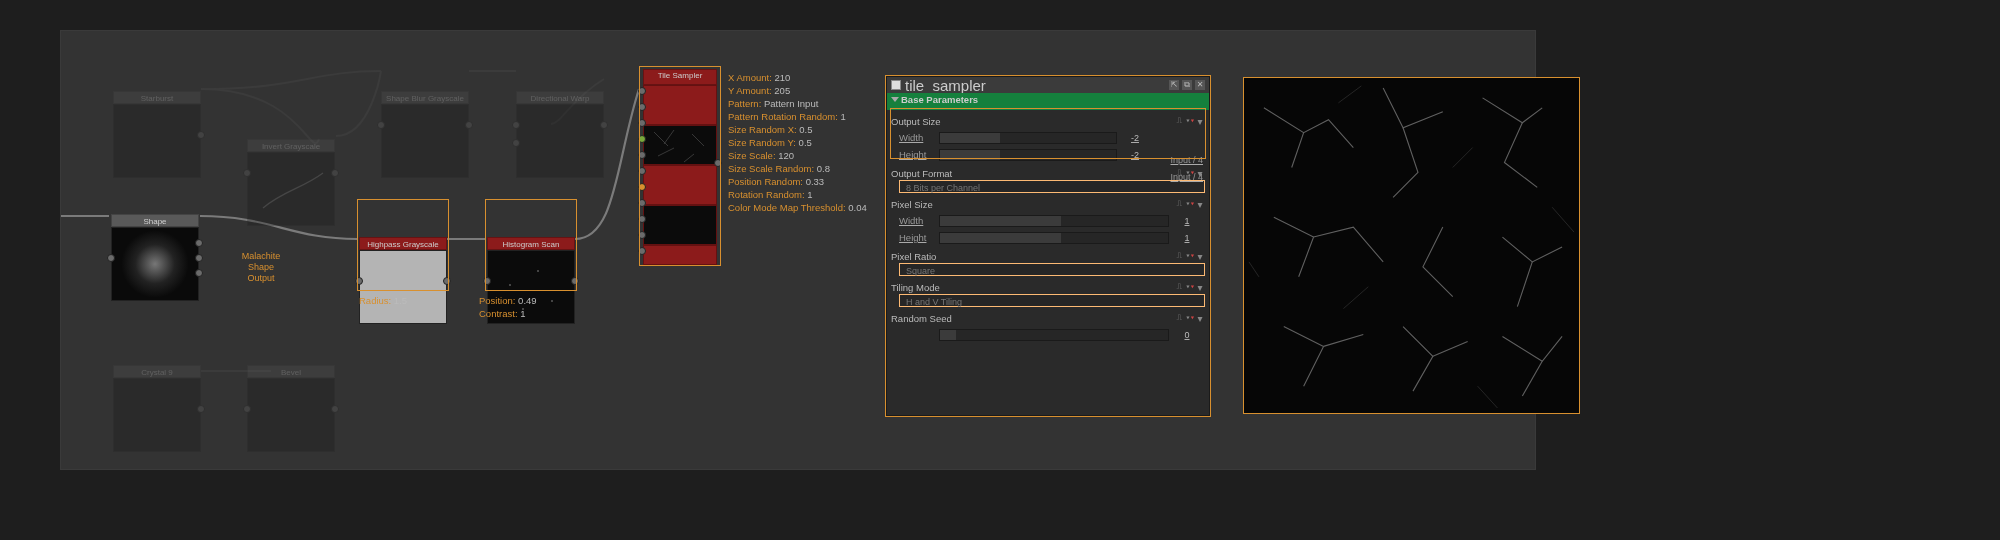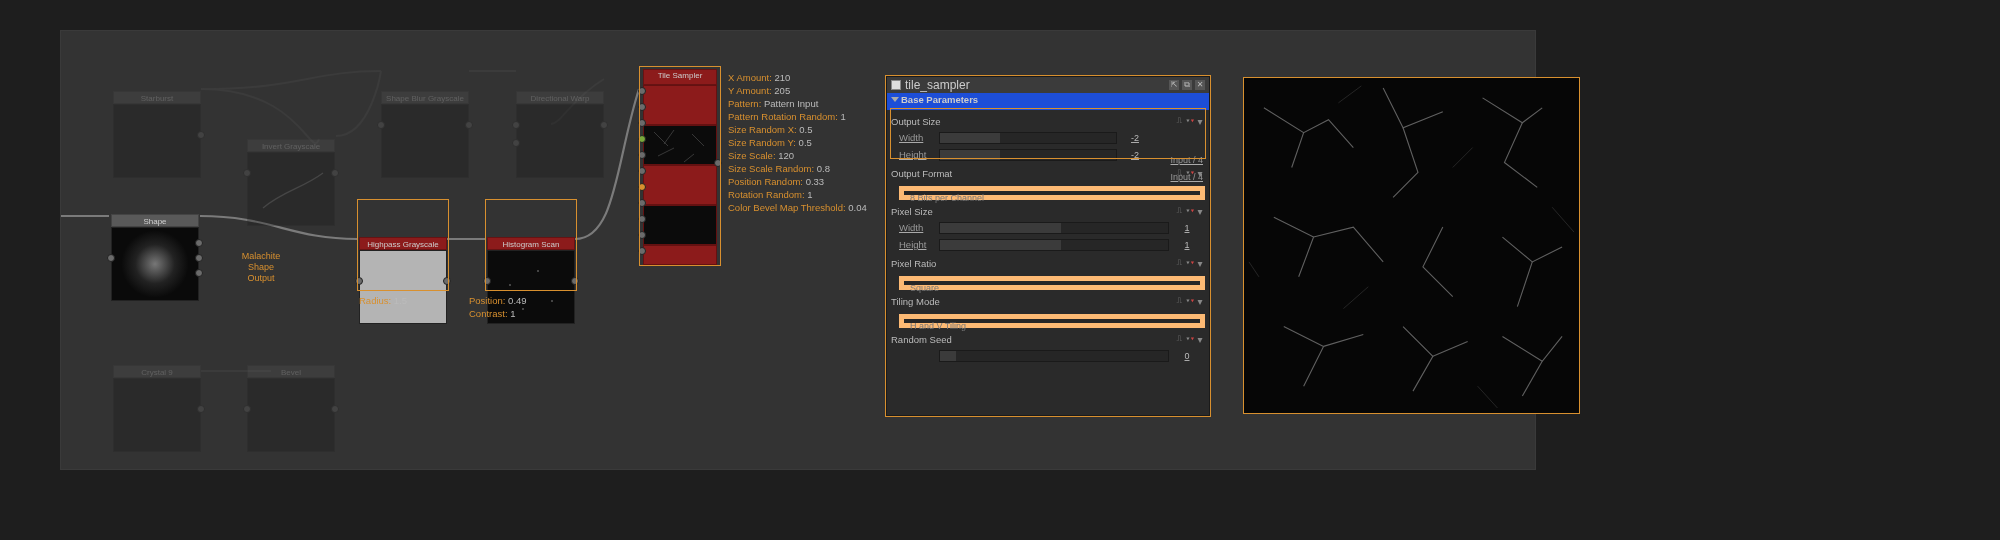--- a/index.html
+++ b/index.html
@@ -24,39 +24,39 @@
   .ts-node { position:absolute; width:74px; }
   .ts-node .hdr { height:16px; font-size:8px; line-height:12px; text-align:center; }
   .ts-node .seg { width:74px; height:40px; border:1px solid #641111; }
   .ts-node .seg.red { background:#8c1b1b; }
   .ts-node .seg.dark { background:#0b0b0b; }
 
   
   .panel { position:absolute; left:825px; top:45px; width:324px; height:340px; background:#2a2a2a; border:1px solid #1a1a1a; color:#aaa; }
   .panel .title { position:relative; height:16px; background:#3b3b3b; display:flex; align-items:center; padding:0 4px; }
   .panel .title .icon { width:10px; height:10px; background:#ddd; margin-right:4px; border:1px solid #888; }
-  .panel .title .t { font-size:12px; color:#ccc; }
+  .panel .title .t { font-size:15px; color:#ccc; }
   .panel .title .winbtns { margin-left:auto; display:flex; gap:3px; }
   .panel .title .winbtns span { width:10px; height:10px; background:#555; display:inline-block; font-size:8px; text-align:center; line-height:10px; color:#bbb; cursor:pointer; }
-  .panel .section-head { height:14px; background:#1d4ed8; color:#ccc; font-size:9.5px; font-weight:bold; padding:1px 4px 16px 14px; position:relative; }
+  .panel .section-head { height:14px; background:#15803d; color:#ccc; font-size:9.5px; font-weight:bold; padding:1px 4px 16px 14px; position:relative; }
   .panel .section-head::before { content:""; position:absolute; left:4px; top:4px; width:0; height:0; border-left:4px solid transparent; border-right:4px solid transparent; border-top:5px solid #aaa; }
   .panel .body { padding:0 4px 4px 4px; }
   .group { margin-top:4px; }
   .group-hd { display:flex; align-items:center; height:14px; }
   .group-hd .name { font-weight:normal; font-size:9.5px; color:#bbb; }
   .group-hd .controls { margin-left:auto; font-size:8px; color:#888; letter-spacing:1px; }
   .group-hd .controls .x { color:#c44; }
   .group-hd .arrow { width:10px; text-align:center; color:#888; }
   .row { display:flex; align-items:center; margin:2px 0 0 8px; height:15px;text-decoration:underline; }
   .row .lbl { width:40px; font-size:9.5px; color:#999; }
   .row .slider { flex:1; height:12px; background:#262626; border:1px solid #1a1a1a; position:relative; }
   .row .slider .fill { position:absolute; left:0; top:0; bottom:0; background:#3b3b3b; }
   .row .val { width:36px; text-align:center; font-size:9px; color:#bbb; }
   .row .suffix { width:52px; text-align:right; font-size:9px; color:#999; padding-right:2px;margin-top:44px; }
-  .readonly { margin:6px 0 0 8px; height:13px; background:#262626; font-size:9px; color:#777; padding:2px 6px; border:5px solid #fdba74;}
+  .readonly { margin:0 0 0 8px; height:13px; background:#262626; font-size:9px; color:#777; padding:2px 6px; border:1px solid #fdba74;}
 
   
   .preview { position:absolute; left:1182px; top:46px; width:337px; height:337px; background:#050505; border:1px solid #d8902f; }
   .preview svg { width:100%; height:100%; }
 
   
   .wires { position:absolute; left:0; top:0; width:100%; height:100%; pointer-events:none; }
 
   .hl-panel { position:absolute; border:1px solid #d8902f; pointer-events:none; }
 </style>
@@ -194,37 +194,37 @@
   <div class="hl-box" style="left:296px; top:168px; width:92px; height:92px;"></div>
   <div class="hl-box" style="left:424px; top:168px; width:92px; height:92px;"></div>
   <div class="hl-box" style="left:578px; top:35px; width:82px; height:200px;"></div>
 
   <div class="annotation" style="left:170px; top:220px; width:60px;">Malachite<br>Shape<br>Output</div>
 
   <div class="annotation" style="left:298px; top:263px; text-align:right;">
     <span class="annot-line"><span>Radius</span>: <span class="v">1.5</span></span>
   </div>
 
-  <div class="annotation" style="left:408px; top:263px; text-align:left;">
+  <div class="annotation" style="left:418px; top:263px; text-align:left;">
     <div class="annot-line"><span>Position</span>: <span class="v">0.49</span></div>
     <div class="annot-line"><span>Contrast</span>: <span class="v">1</span></div>
   </div>
 
   <div class="annotation" style="left:667px; top:40px; text-align:left;" id="ts-annot">
       <div class="annot-line"><span>X Amount</span>: <span class="v">210</span></div>
       <div class="annot-line"><span>Y Amount</span>: <span class="v">205</span></div>
       <div class="annot-line"><span>Pattern</span>: <span class="v">Pattern Input</span></div>
       <div class="annot-line"><span>Pattern Rotation Random</span>: <span class="v">1</span></div>
       <div class="annot-line"><span>Size Random X</span>: <span class="v">0.5</span></div>
       <div class="annot-line"><span>Size Random Y</span>: <span class="v">0.5</span></div>
       <div class="annot-line"><span>Size Scale</span>: <span class="v">120</span></div>
       <div class="annot-line"><span>Size Scale Random</span>: <span class="v">0.8</span></div>
       <div class="annot-line"><span>Position Random</span>: <span class="v">0.33</span></div>
       <div class="annot-line"><span>Rotation Random</span>: <span class="v">1</span></div>
-      <div class="annot-line"><span>Color Bevel Map Threshold</span>: <span class="v">0.04</span></div>
+      <div class="annot-line"><span>Color Mode Map Threshold</span>: <span class="v">0.04</span></div>
     </div>
 
   <div class="panel">
     <div class="title">
       <div class="icon"></div>
       <div class="t">tile_sampler</div>
       <div class="winbtns">
         <span>⇱</span>
         <span>⧉</span>
         <span>✕</span>

